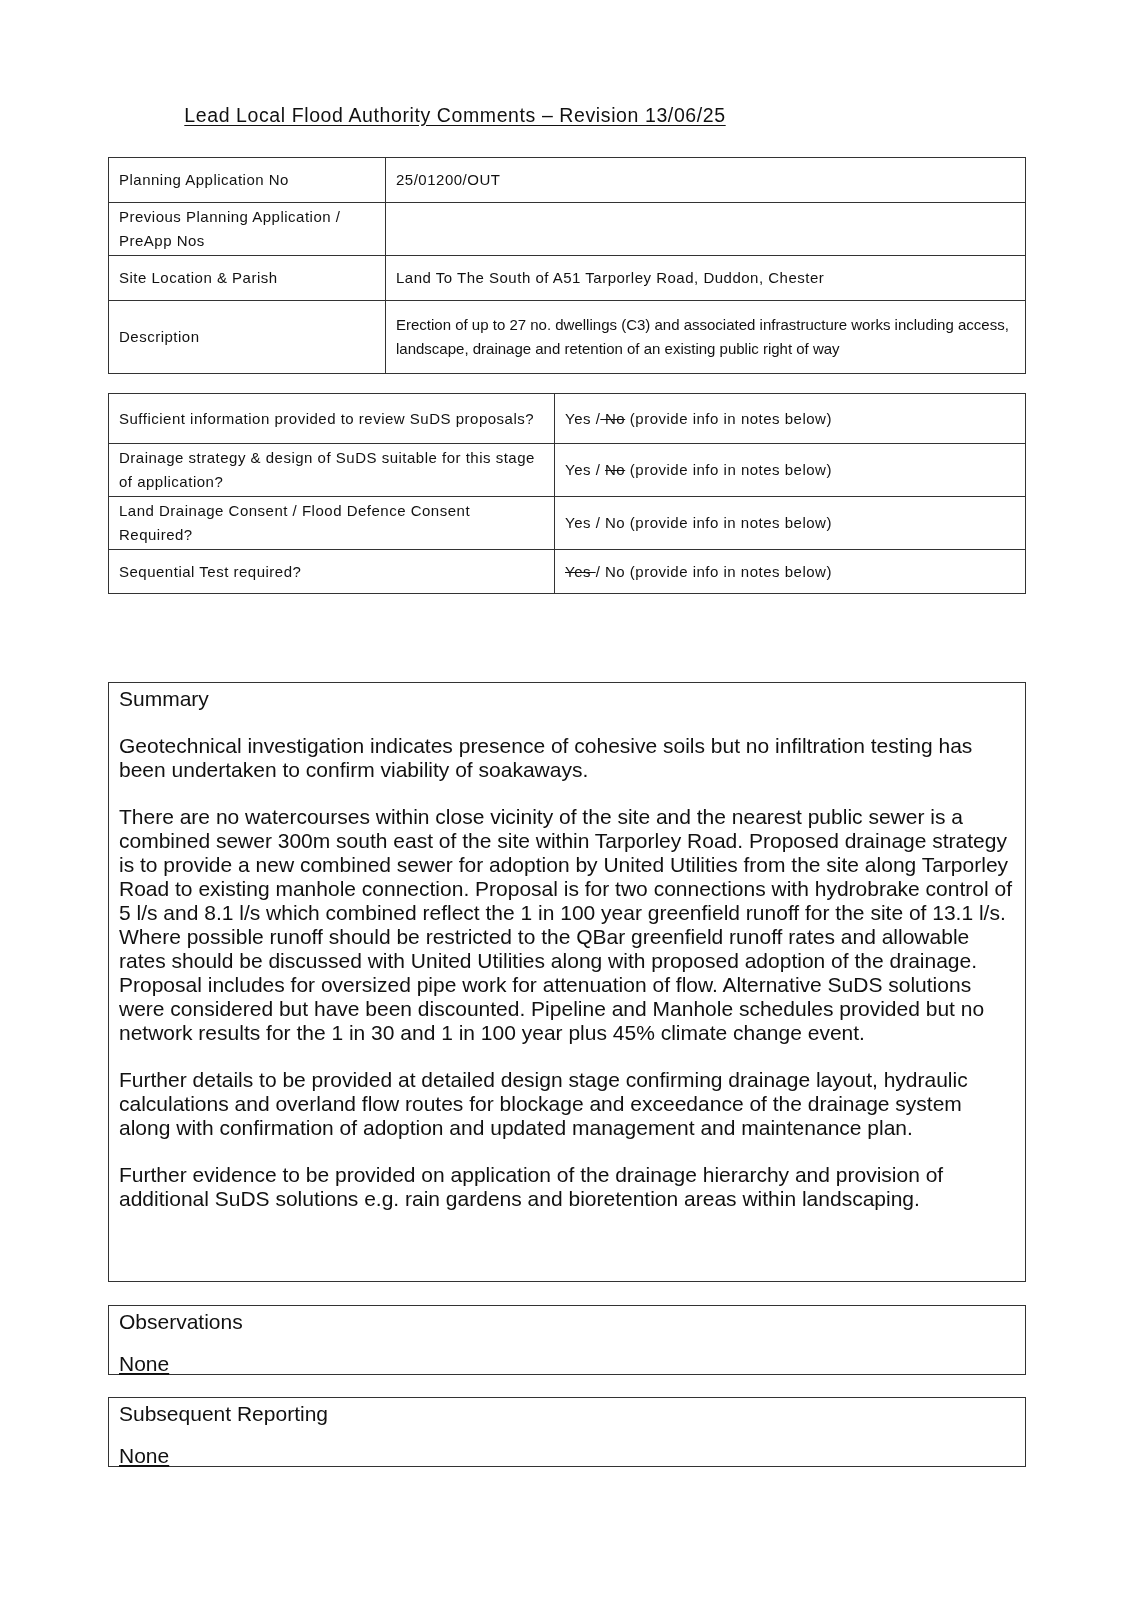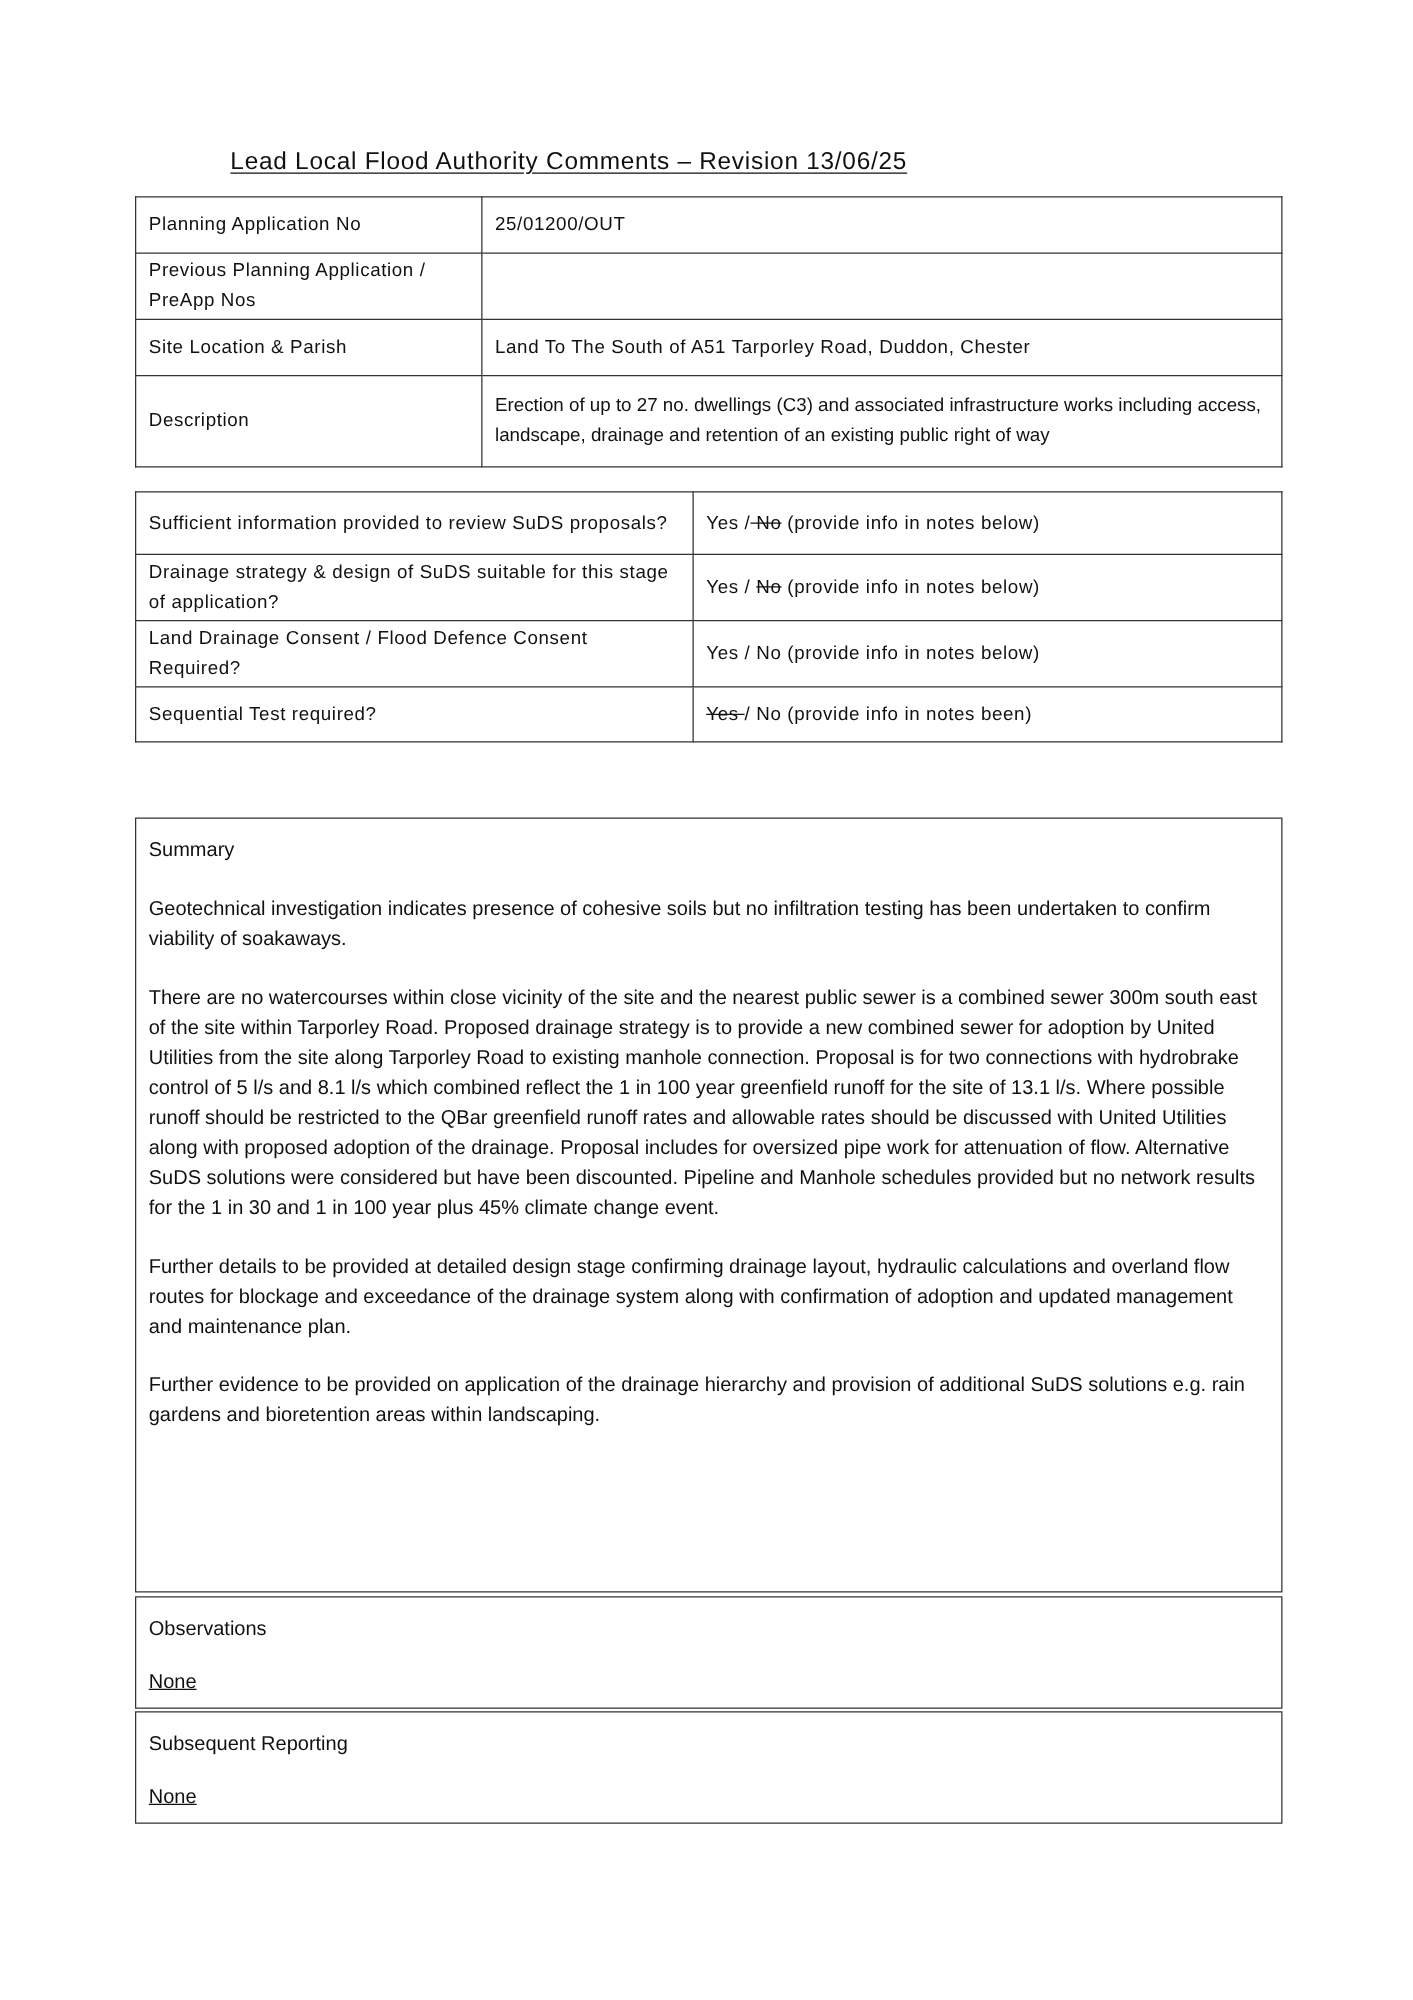--- a/index.html
+++ b/index.html
@@ -1,21 +1,21 @@
 <!DOCTYPE html>
 <html><head>
 <meta charset="utf-8">
 <style>
   html, body { margin: 0; padding: 0; background: #ffffff; }
   body {
     width: 1130px; height: 1600px; position: relative; overflow: hidden;
     font-family: "Liberation Sans", sans-serif; color: #111;
   }
   .title {
-    position: absolute; top: 118px; left: 0; width: 910px; text-align: center;
+    position: absolute; top: 104px; left: 0; width: 910px; text-align: center;
     font-size: 19.5px; letter-spacing: 0.6px;
   }
   .title span { text-decoration: underline; text-underline-offset: 3px; }
   table.grid {
     position: absolute; left: 108px; width: 918px;
     border-collapse: collapse; table-layout: fixed;
   }
   table.grid td {
     border: 1.3px solid #333; padding: 2px 10px; font-size: 15px;
     line-height: 24px; vertical-align: middle; letter-spacing: 0.5px;
@@ -28,21 +28,21 @@
   #t1 tr.r4 td { height: 68px; letter-spacing: 0; }
   #t1 tr.r4 td.v { line-height: 24px; }
   #t2 { top: 393px; }
   #t2 col.c1 { width: 446px; }
   #t2 tr.h td { height: 40px; }
   #t2 tr.q td { height: 45px; }
   #t2 tr.last td { height: 39px; }
   .strike { text-decoration: line-through; }
   .box {
     position: absolute; left: 108px; width: 896px;
-    border: 1.3px solid #333; padding: 12px 10px; font-size: 16px; line-height: 24px;
+    border: 1.3px solid #333; padding: 2px 10px; font-size: 21px; line-height: 24px; margin-top: 28px;
   }
   .box .head { margin-top: 2px; }
   .box p { margin: 0; }
   #summary { top: 654px; height: 594px; }
   #summary .head { margin-top: 2px; }
   #summary p { margin-top: 23px; }
   #observations { top: 1277px; height: 64px; }
   #observations .val, #reporting .val { margin-top: 18px; text-decoration: underline; }
   #reporting { top: 1369px; height: 64px; }
 </style>
@@ -91,21 +91,21 @@
   <tr class="q">
     <td>Drainage strategy &amp; design of SuDS suitable for this stage of application?</td>
     <td><span>Yes / </span><span class="strike">No</span><span> (provide info in notes below)</span></td>
   </tr>
   <tr class="q">
     <td>Land Drainage Consent / Flood Defence Consent Required?</td>
     <td><span>Yes / No (provide info in notes below)</span><span class="strike"></span><span></span></td>
   </tr>
   <tr class="last">
     <td>Sequential Test required?</td>
-    <td><span></span><span class="strike">Yes </span><span>/ No (provide info in notes been)</span></td>
+    <td><span></span><span class="strike">Yes </span><span>/ No (provide info in notes below)</span></td>
   </tr>
 </tbody>
   </table>
 
 <div class="box" id="summary">
   <div class="head">Summary</div>
   <p>Geotechnical investigation indicates presence of cohesive soils but no infiltration testing has been undertaken to confirm viability of soakaways.</p>
   <p>There are no watercourses within close vicinity of the site and the nearest public sewer is a combined sewer 300m south east of the site within Tarporley Road. Proposed drainage strategy is to provide a new combined sewer for adoption by United Utilities from the site along Tarporley Road to existing manhole connection. Proposal is for two connections with hydrobrake control of 5 l/s and 8.1 l/s which combined reflect the 1 in 100 year greenfield runoff for the site of 13.1 l/s. Where possible runoff should be restricted to the QBar greenfield runoff rates and allowable rates should be discussed with United Utilities along with proposed adoption of the drainage. Proposal includes for oversized pipe work for attenuation of flow. Alternative SuDS solutions were considered but have been discounted. Pipeline and Manhole schedules provided but no network results for the 1 in 30 and 1 in 100 year plus 45% climate change event.</p>
   <p>Further details to be provided at detailed design stage confirming drainage layout, hydraulic calculations and overland flow routes for blockage and exceedance of the drainage system along with confirmation of adoption and updated management and maintenance plan.</p>
   <p>Further evidence to be provided on application of the drainage hierarchy and provision of additional SuDS solutions e.g. rain gardens and bioretention areas within landscaping.</p>

